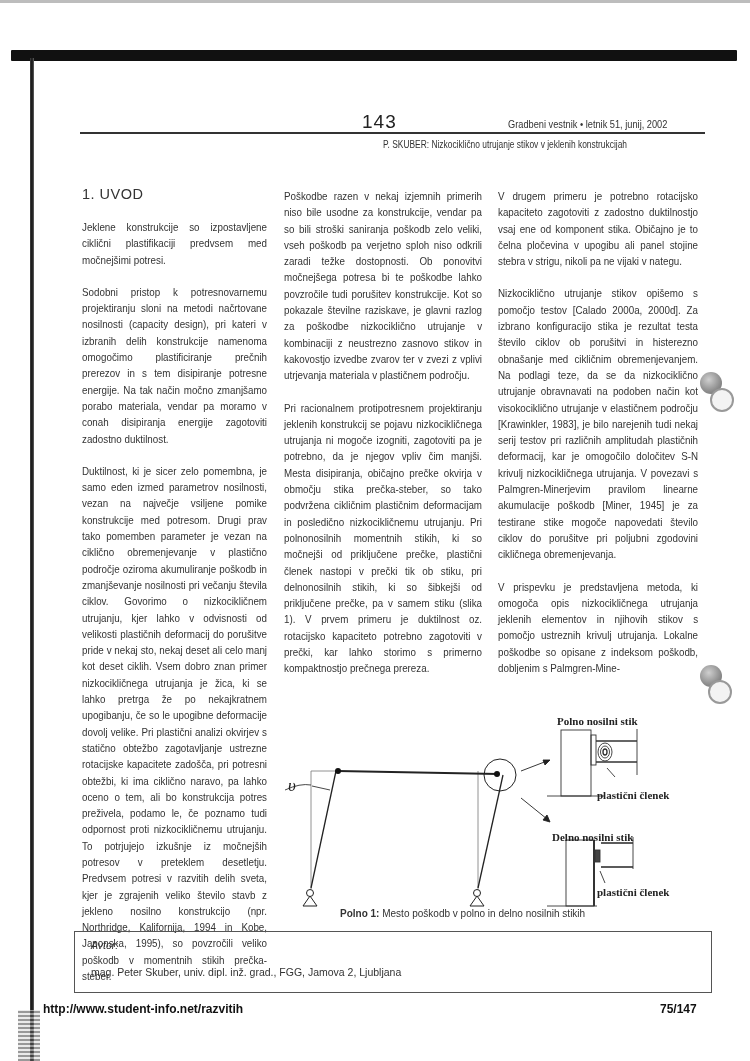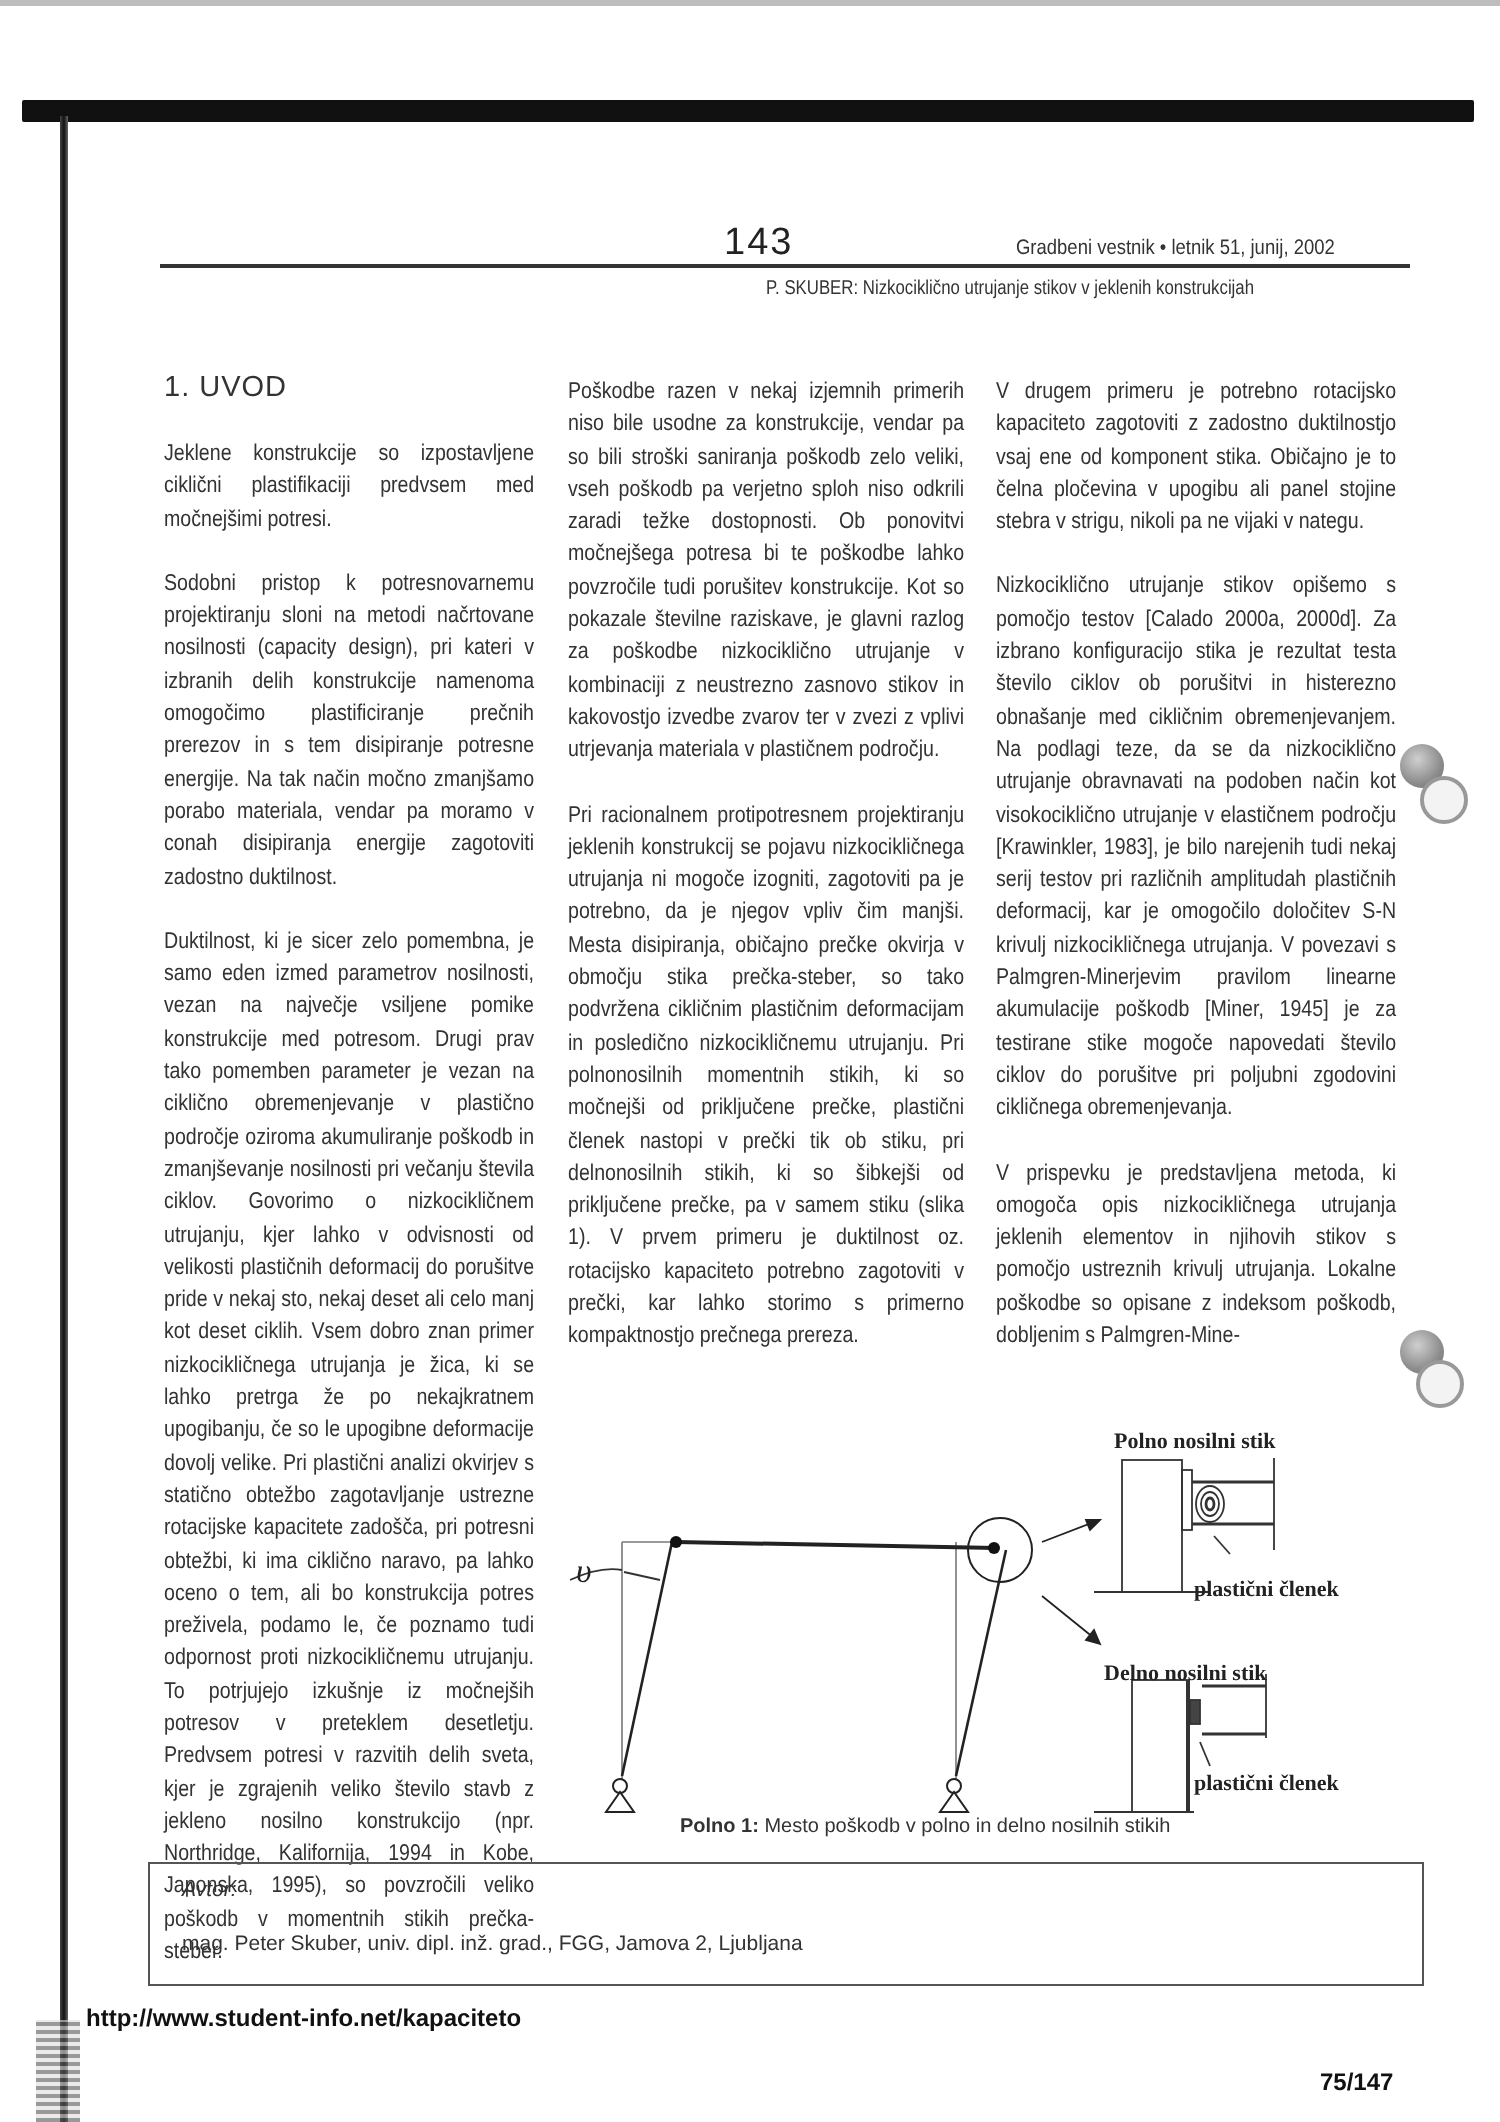--- a/index.html
+++ b/index.html
@@ -36,21 +36,21 @@
   .fig-v { position: absolute; left: 3px; top: 71px; font-family: "Liberation Serif", serif; font-style: italic; font-size: 17px; color: #222; }
   .fig-caption { position: absolute; left: 55px; top: 203px; font-size: 10px; color: #333; white-space: nowrap; }
   .fig-caption b { font-weight: bold; }
 
   .author-box { position: absolute; left: 74px; top: 931px; width: 636px; height: 60px;
     border-top: 1.5px solid #555; border-left: 1.5px solid #555; border-right: 1.5px solid #555; border-bottom: 1.5px solid #555; }
   .author-label { position: absolute; left: 16px; top: 7px; font-size: 10.5px; font-style: italic; color: #333; text-align: right; }
   .author-text { position: absolute; left: 16px; top: 34px; font-size: 10.5px; color: #333; }
 
   .footer-url { position: absolute; left: 43px; top: 1002px; font-size: 12px; font-weight: bold; color: #111; }
-  .footer-page { position: absolute; left: 660px; top: 1002px; font-size: 12px; font-weight: bold; color: #111; margin-top: 32px; }
+  .footer-page { position: absolute; left: 660px; top: 1002px; font-size: 12px; font-weight: bold; color: #111; }
 
   .punch-hole { position: absolute; width: 22px; height: 22px; border-radius: 50%;
     background: radial-gradient(circle at 40% 35%, #cfcfcf 0%, #8d8d8d 60%, #6a6a6a 100%); }
   .punch-ring { position: absolute; width: 20px; height: 20px; border-radius: 50%; border: 2px solid #999; background: #f3f3f3; }
 </style>
 </head>
 <body>
 
 <div class="page-top-edge"></div>
 <div class="top-rule"></div>
@@ -150,19 +150,19 @@
   <div class="fig-caption">
     <b>Polno 1:</b><span> Mesto poškodb v polno in delno nosilnih stikih</span>
   </div>
 </div>
 
 <div class="author-box">
   <div class="author-label">Avtor:</div>
   <div class="author-text">mag. Peter Skuber, univ. dipl. inž. grad., FGG, Jamova 2, Ljubljana</div>
 </div>
 
-<div class="footer-url">http://www.student-info.net/kapaciteto</div>
+<div class="footer-url">http://www.student-info.net/razvitih</div>
 <div class="footer-page">75/147</div>
 
 <div class="punch-hole" style="left:700px; top:372px;"></div>
 <div class="punch-ring" style="left:710px; top:388px;"></div>
 <div class="punch-hole" style="left:700px; top:665px;"></div>
 <div class="punch-ring" style="left:708px; top:680px;"></div>
 
 </body></html>

